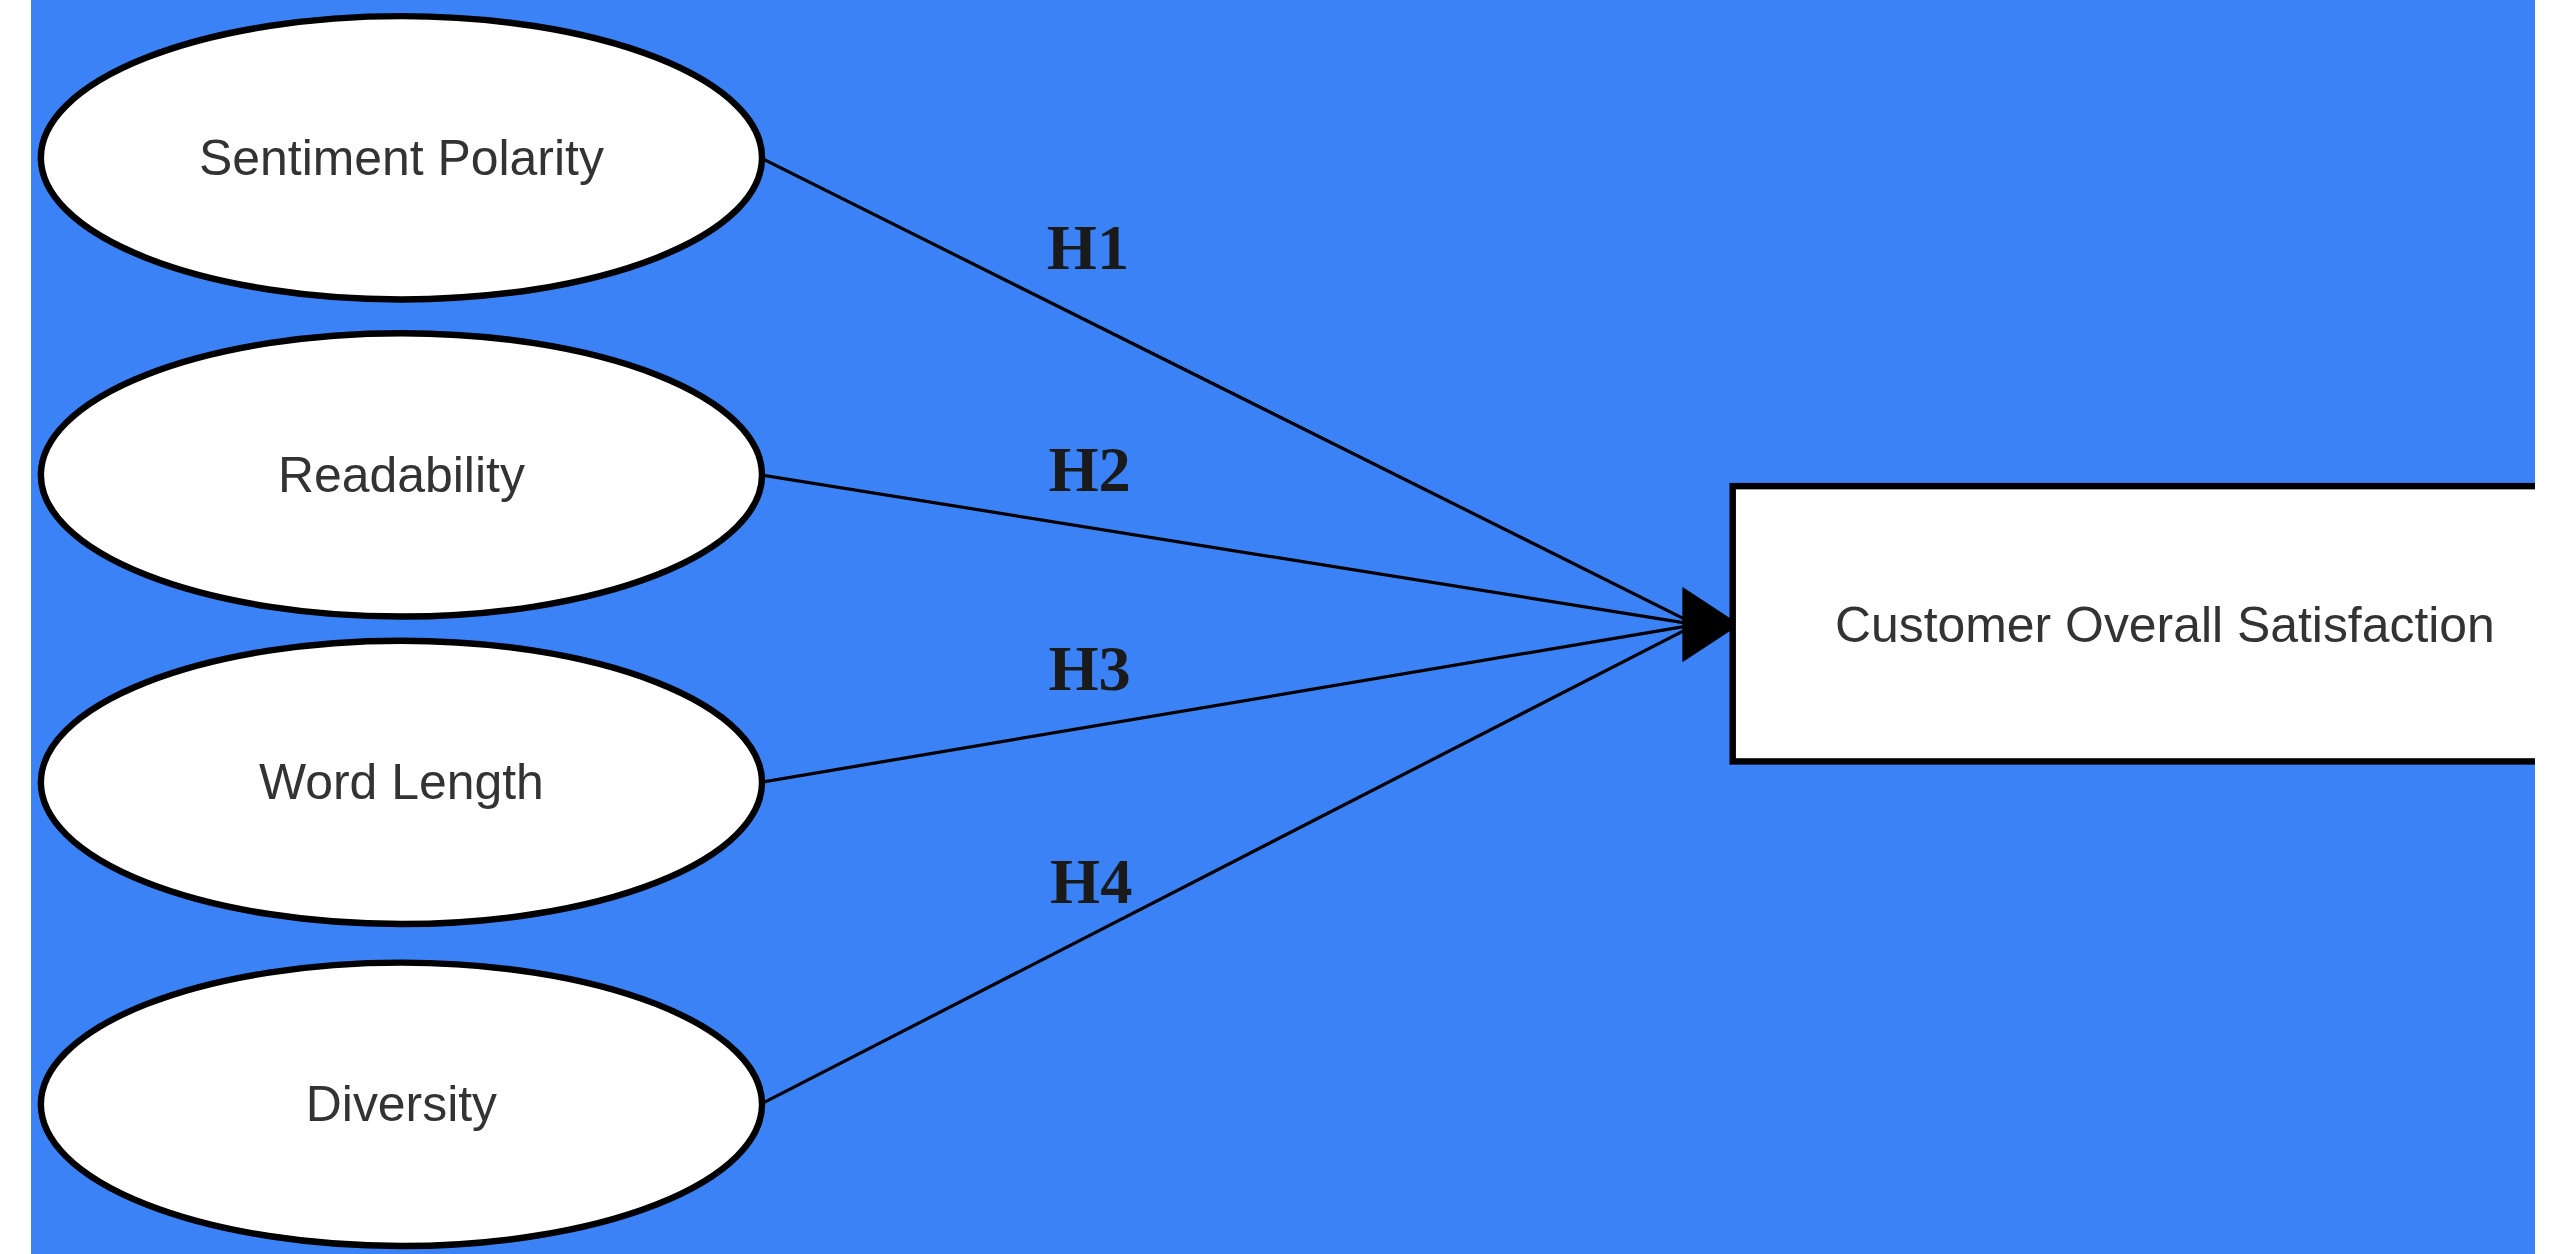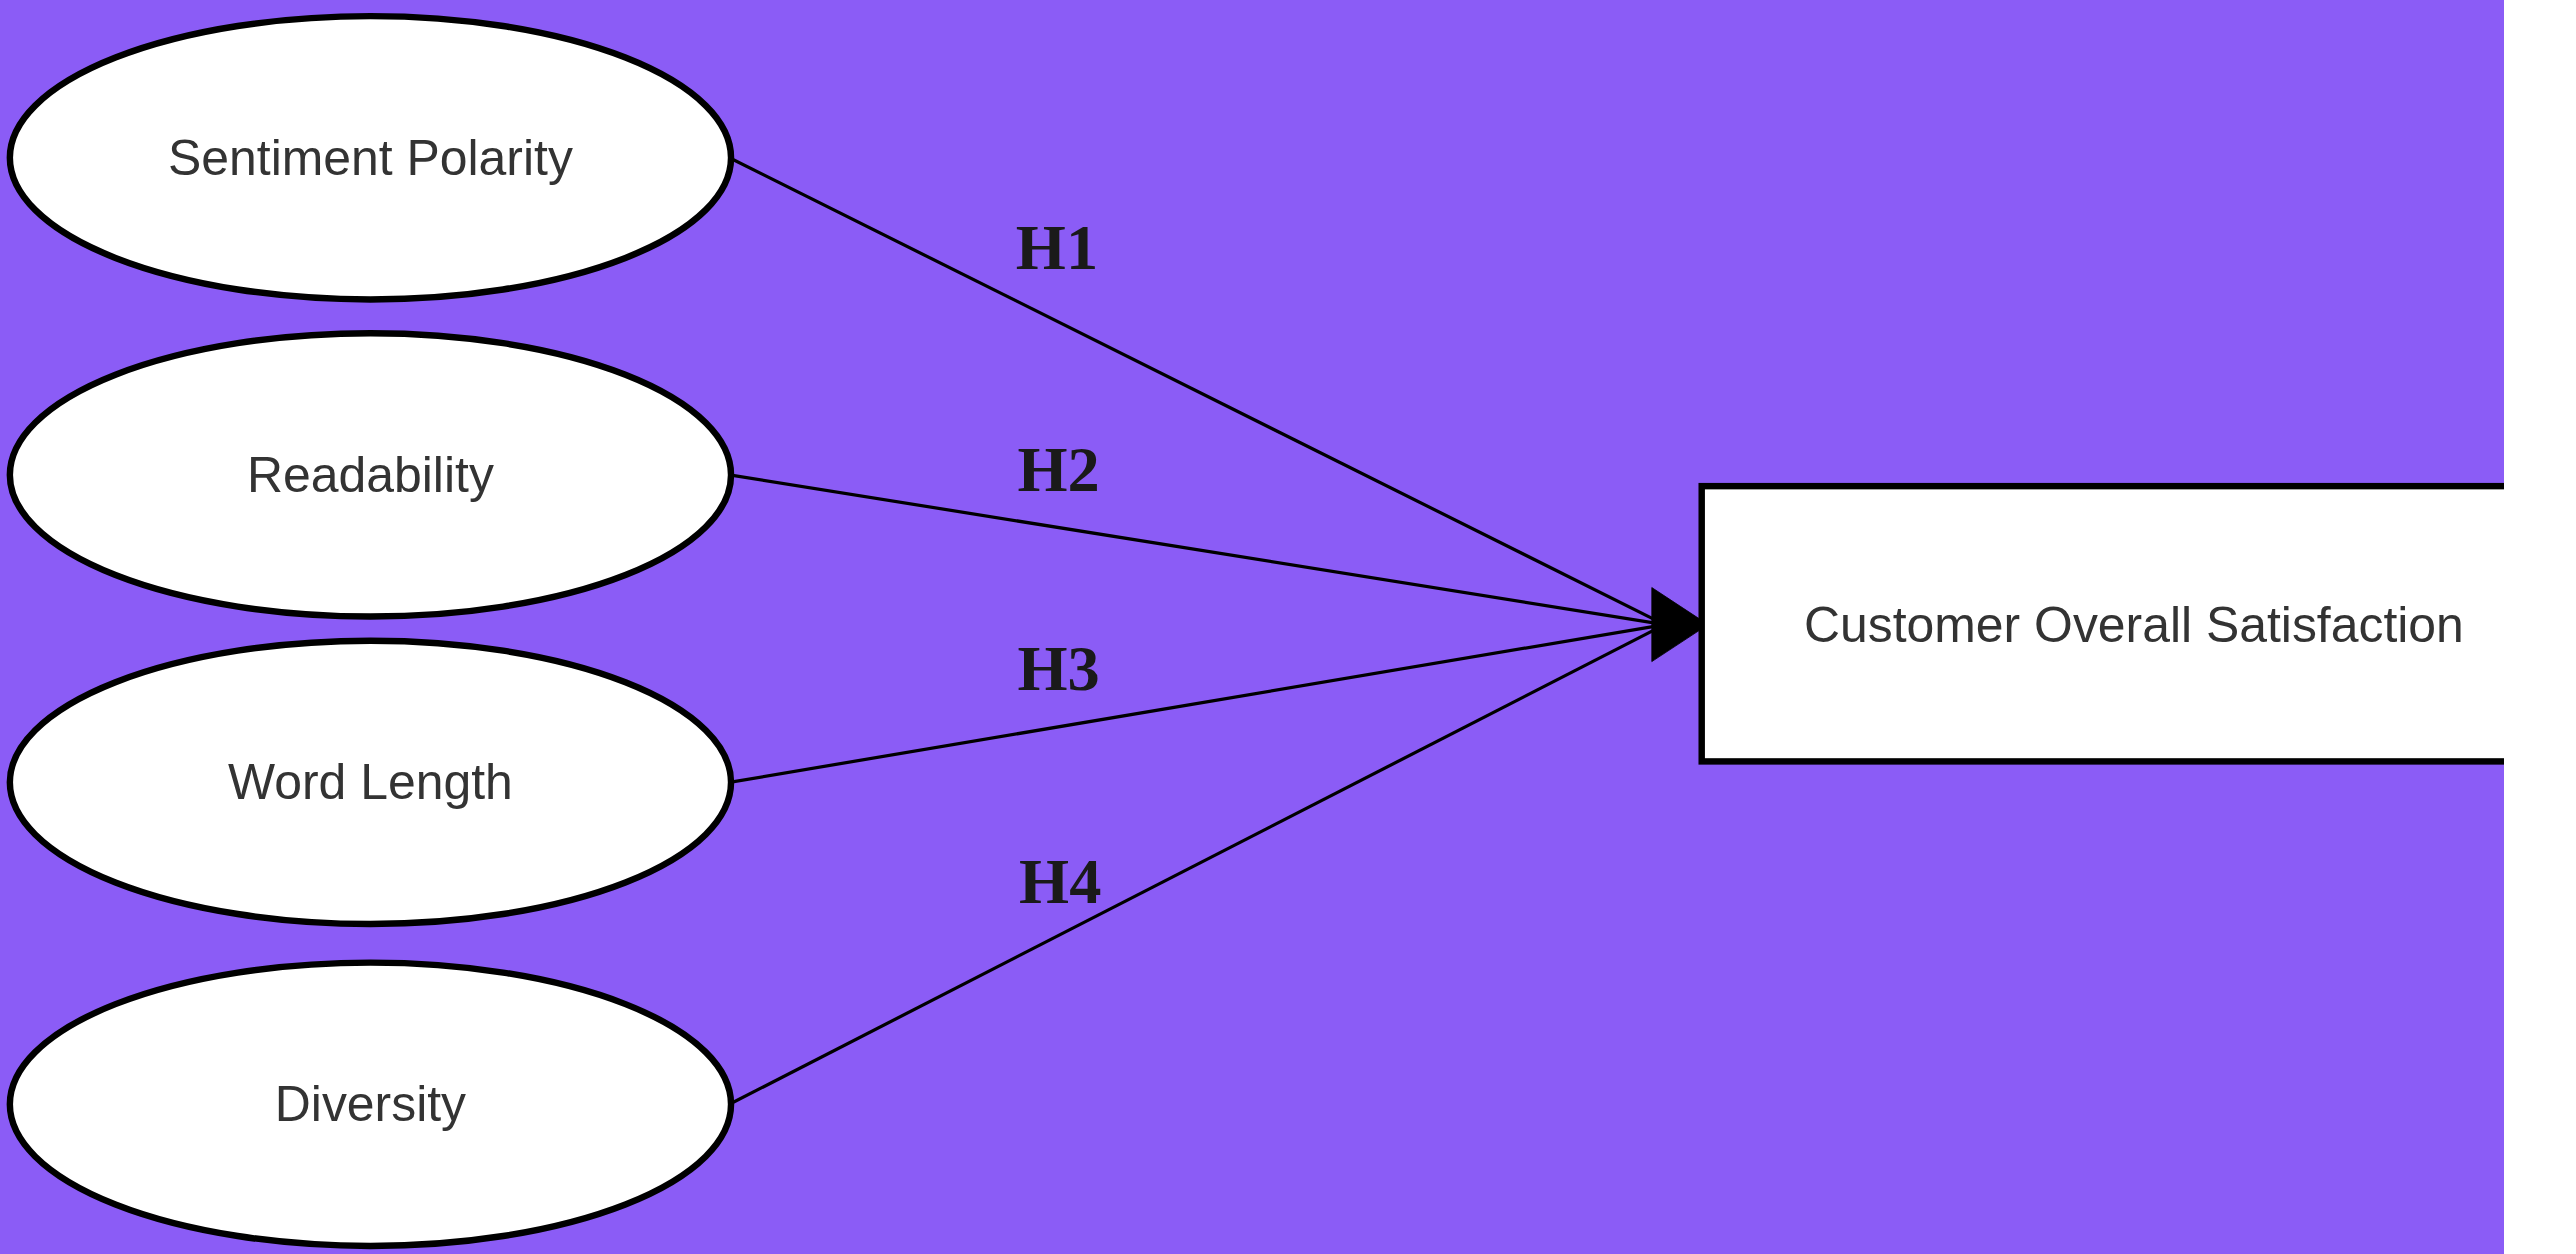--- a/index.html
+++ b/index.html
@@ -4,22 +4,23 @@
 <style>
   html, body {
     margin: 0;
     padding: 0;
     background: #ffffff;
   }
   .stage {
     position: relative;
     width: 2504px;
     height: 1254px;
-    background: #8b5cf6;
+    background: #3b82f6;
     overflow: hidden;
+    margin-left: 31px;
   }
   svg { display: block; }
 
   .node-shape {
     fill: #ffffff;
     stroke: #000000;
     stroke-width: 8;
   }
   .connector {
     stroke: #000000;

